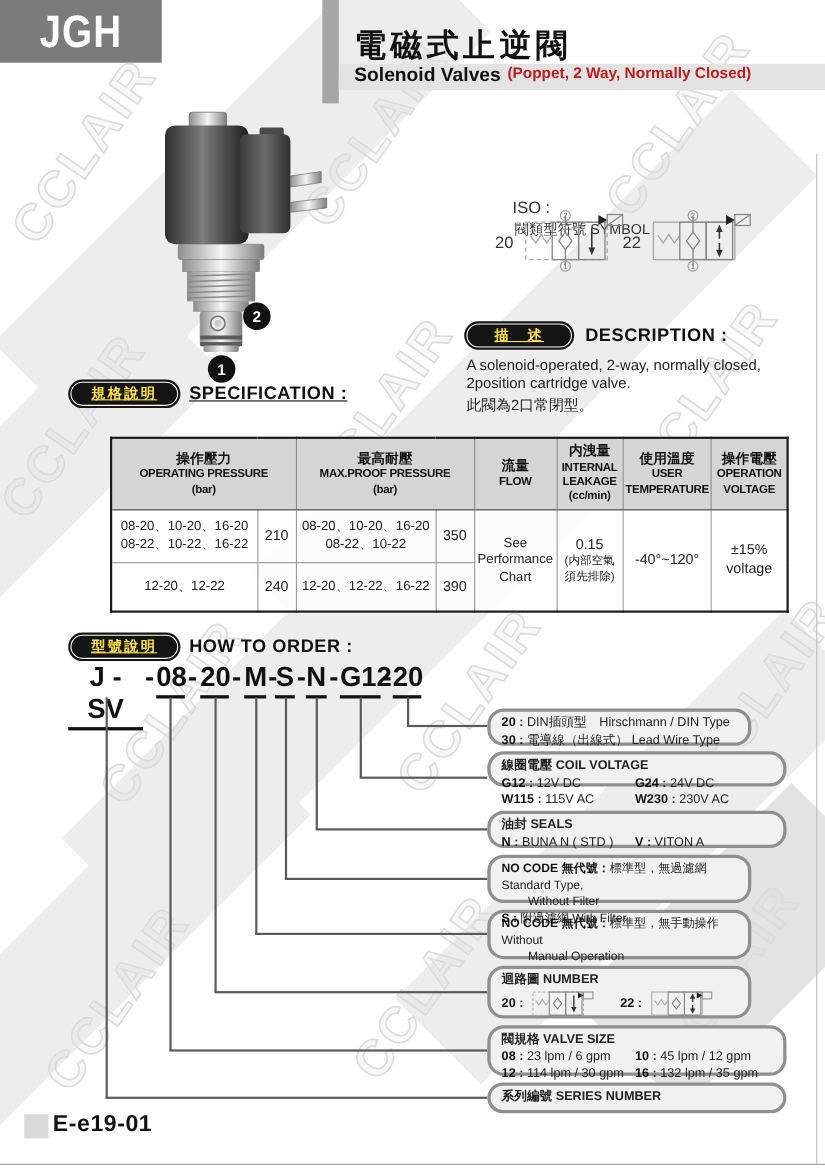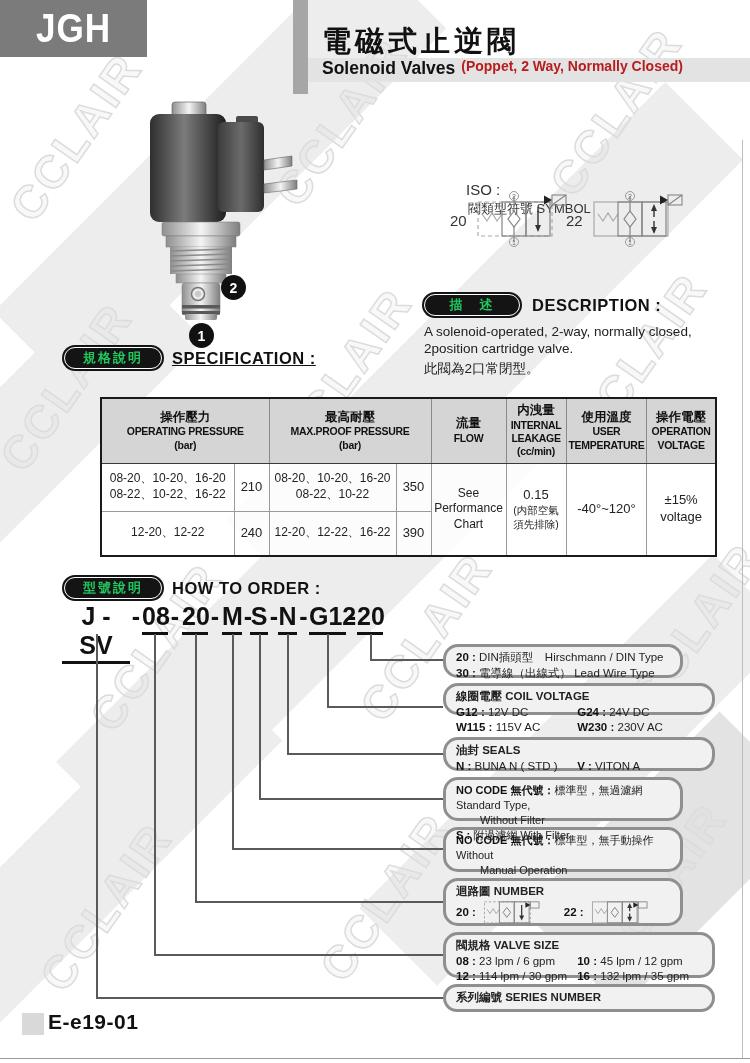--- a/index.html
+++ b/index.html
@@ -17,23 +17,23 @@
   
   .logo-block{left:0;top:0;width:147px;height:57px;background:#7b7b7b;display:flex;align-items:center;justify-content:center;}
   .logo-text{color:#fff;font-weight:bold;font-size:37px;letter-spacing:1px;transform:scale(.95,1.12);}
   .vbar{left:293px;top:0;width:15px;height:94px;background:#a6a6a6;}
   .title-zh{left:322px;top:22px;font-size:29px;font-weight:600;letter-spacing:4px;color:#111;}
   .hbar{left:308px;top:60px;width:442px;height:10px;background:#9c9c9c;}
   .subband{left:308px;top:58px;width:482px;height:24px;background:#e3e3e3;display:flex;padding-left:14px;box-sizing:border-box;}
   .subband .b1{font-weight:bold;font-size:17.5px;color:#111;}
   .subband .b2{font-weight:bold;font-size:14px;color:#b91c1c;margin-left:6px;}
   
-  .pill{position:absolute;background:#141414;color:#22c55e;border:1.5px solid #fff;box-shadow:0 0 0 2px #141414;
+  .pill{position:absolute;background:#141414;color:#fde047;border:1.5px solid #fff;box-shadow:0 0 0 2px #141414;
         border-radius:12px;display:flex;align-items:center;justify-content:center;
-        font-weight:bold;font-size:13px;letter-spacing:2px;}
+        font-weight:bold;font-size:13px;letter-spacing:2px;text-decoration:underline;}
   .sec-head{position:absolute;font-weight:bold;font-size:16.5px;color:#111;letter-spacing:.5px;}
   
   .desc-line{position:absolute;font-size:13.5px;color:#222;}
   
   .sym-txt{position:absolute;color:#333;}
   
   .badge{position:absolute;width:25px;height:25px;background:#111;border-radius:50%;
          color:#fff;font-weight:bold;font-size:14px;display:flex;align-items:center;justify-content:center;z-index:2;}
   
   table.spec{position:absolute;left:100px;top:397px;border-collapse:collapse;table-layout:fixed;

